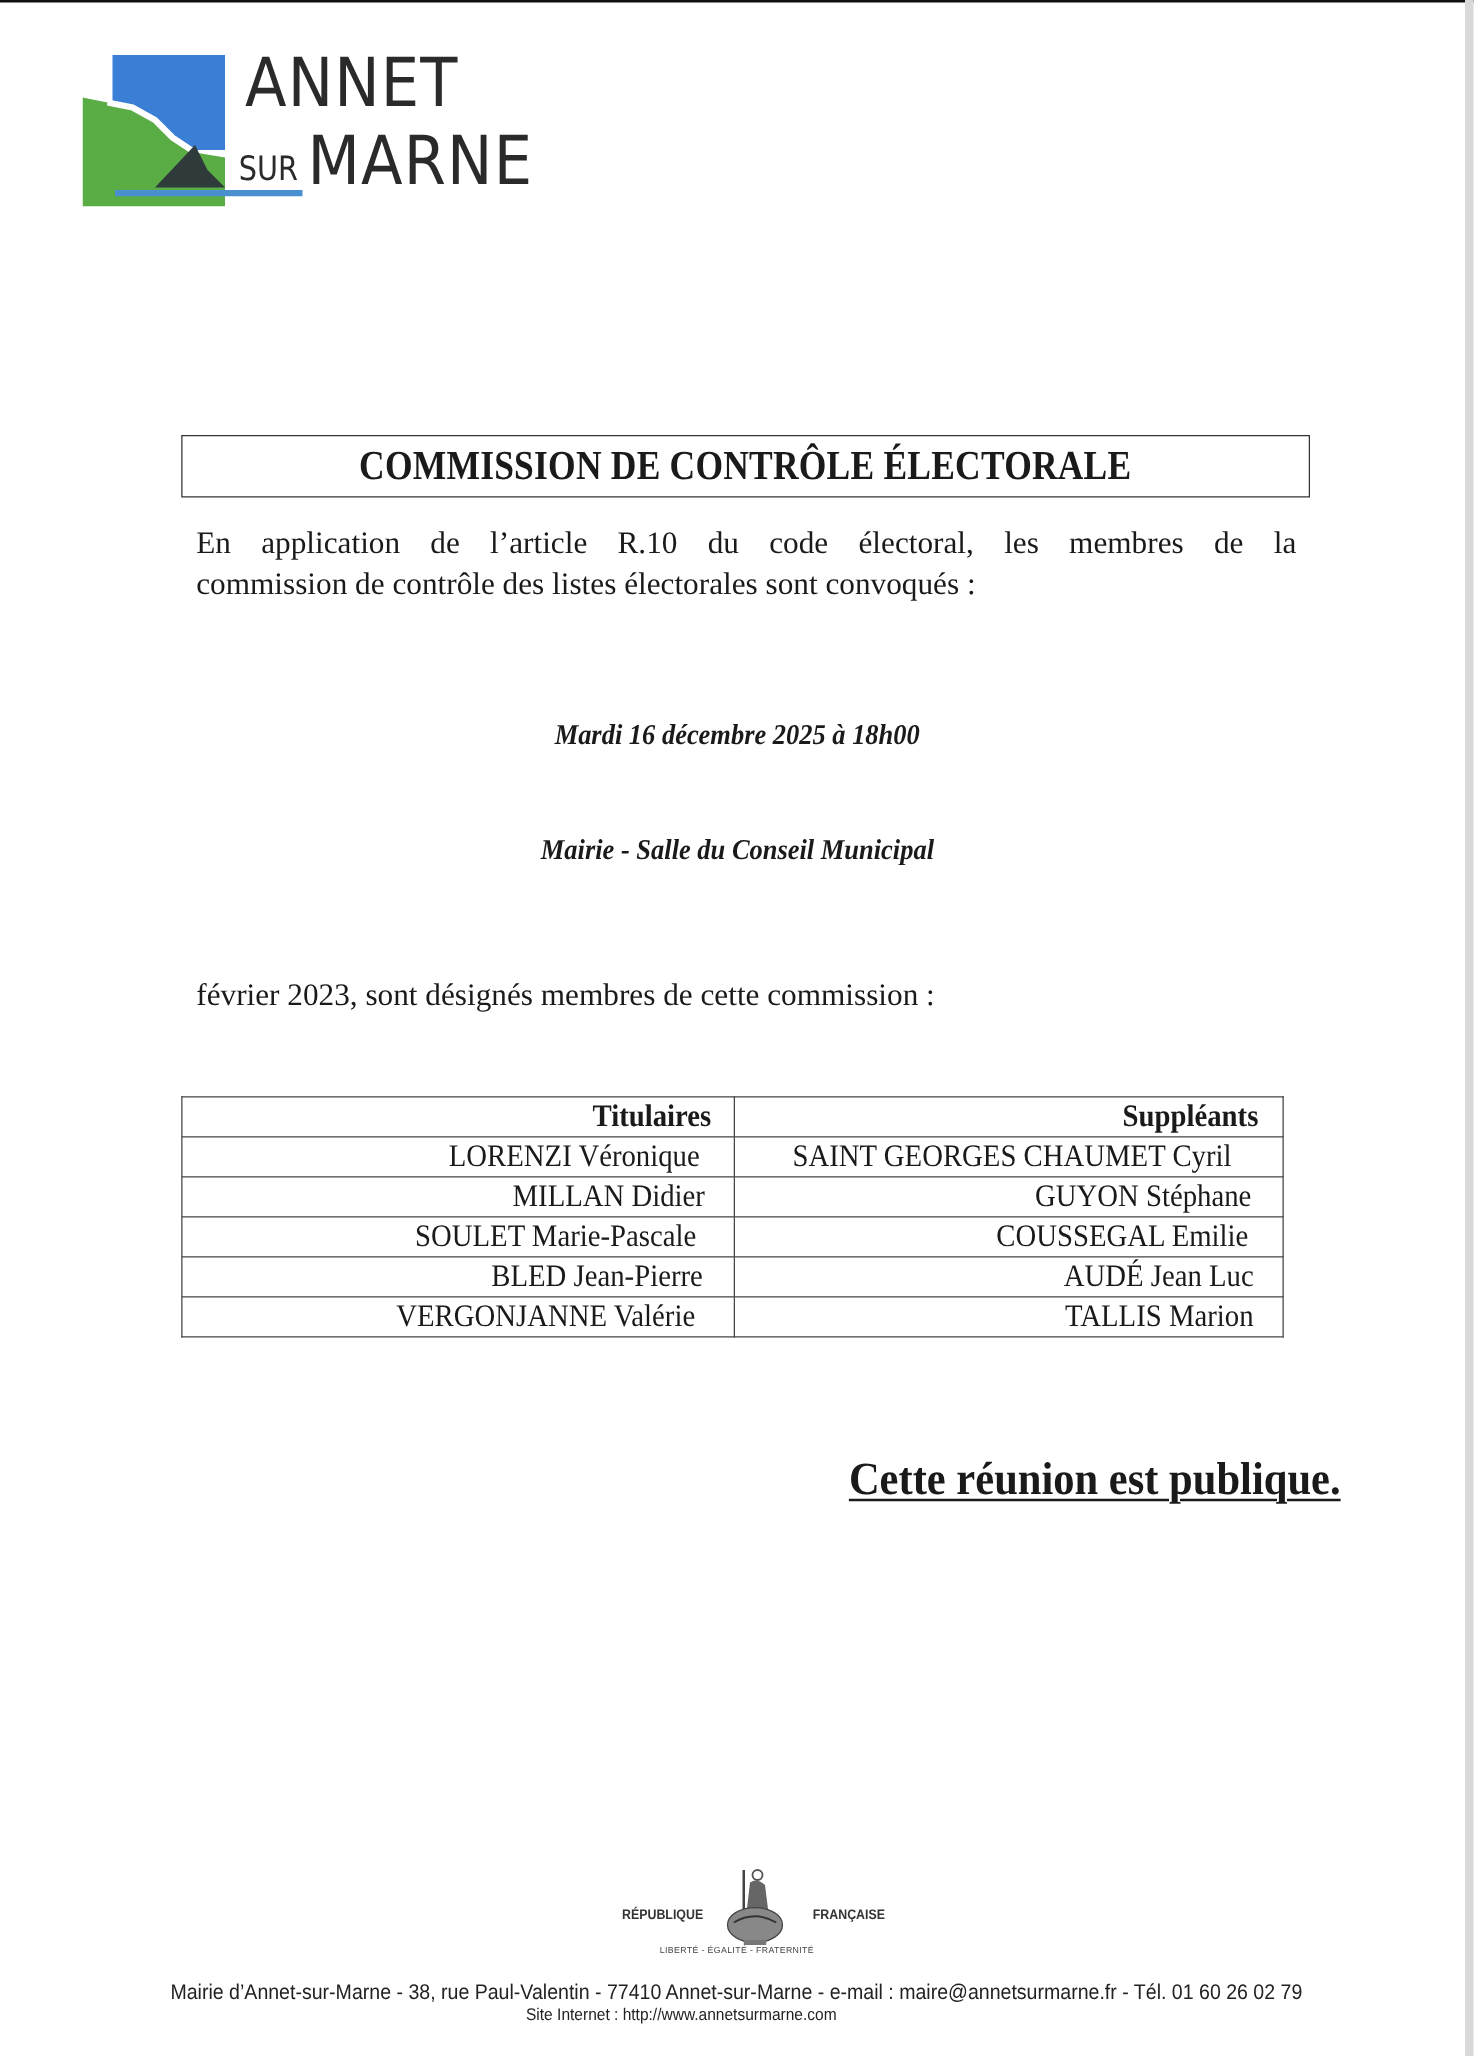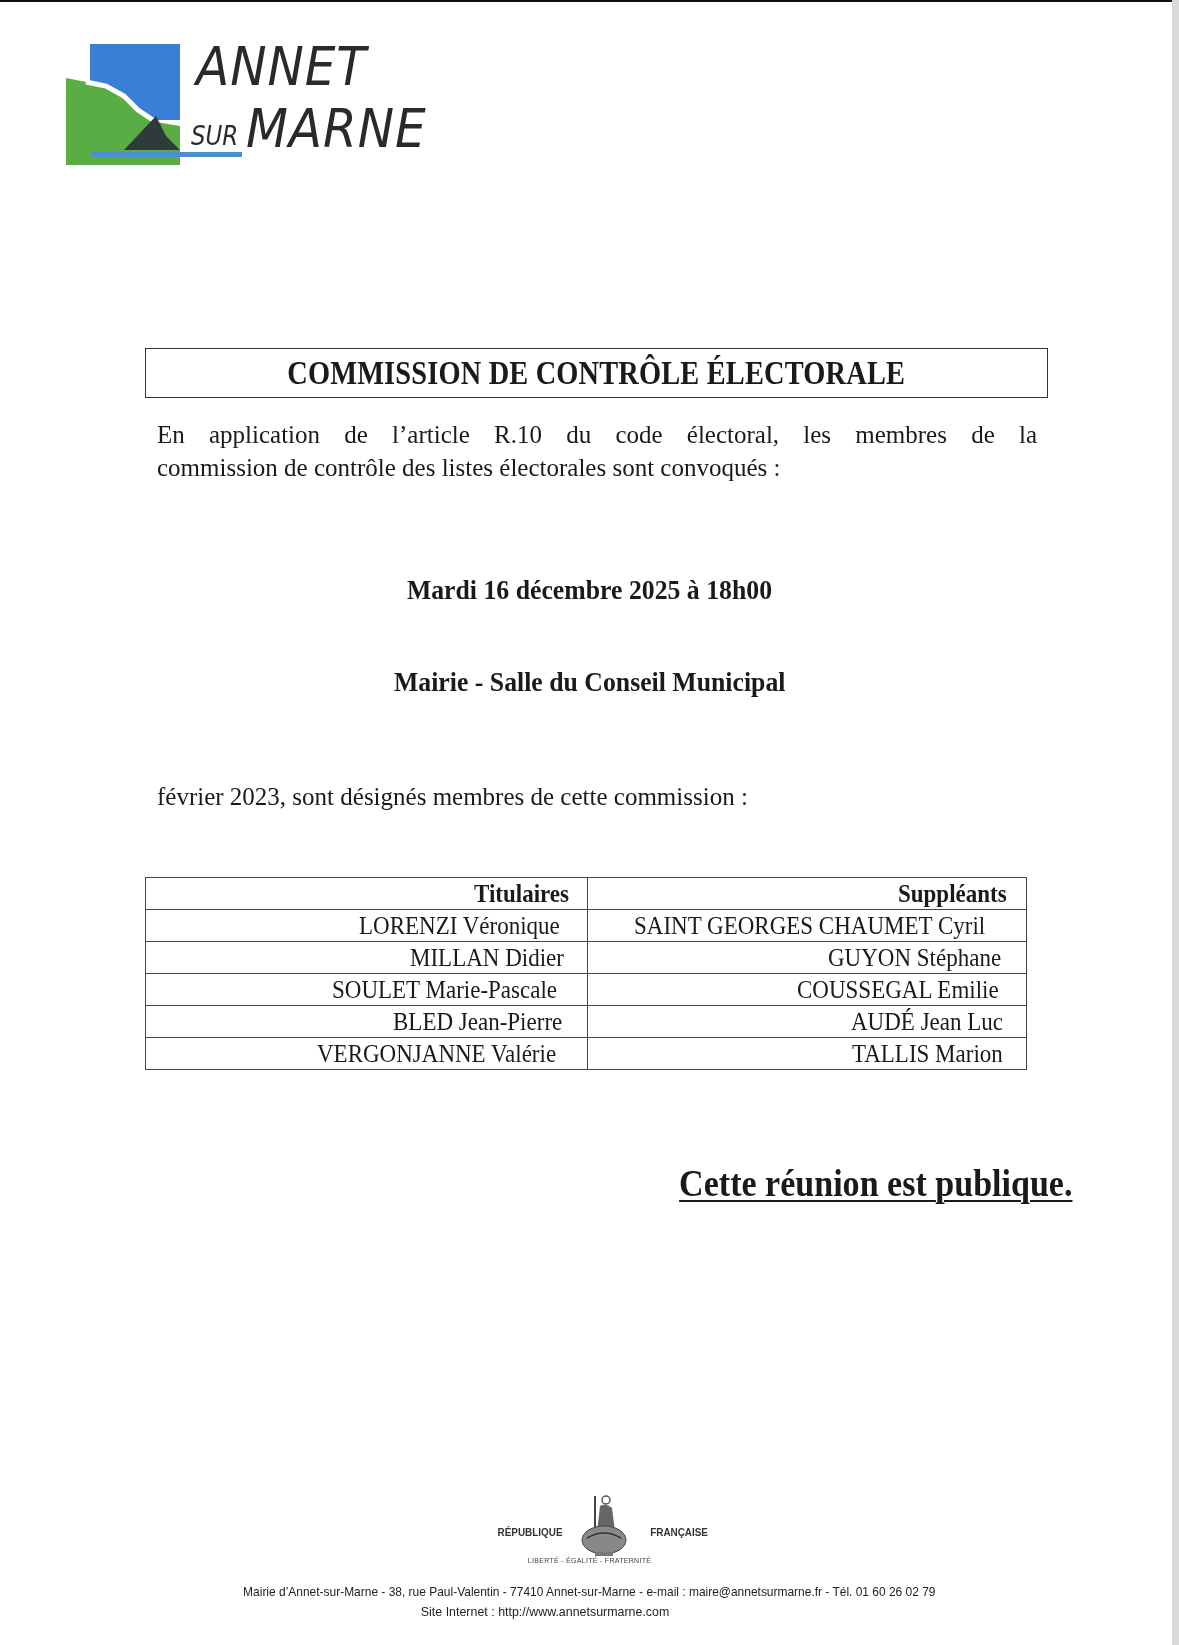--- a/index.html
+++ b/index.html
@@ -4,54 +4,54 @@
 <style>
   html, body { margin:0; padding:0; }
   body {
     width:1179px; height:1645px; background:#ffffff; position:relative; overflow:hidden;
     font-family: "Liberation Serif", "DejaVu Serif", serif; color:#1a1a1a;
   }
   .topline { position:absolute; left:0; top:0; width:1179px; height:2px; background:#111; }
   .rightedge { position:absolute; right:0; top:0; width:7px; height:1645px; background:#d9d9d9; }
 
   
-  .logo { position:absolute; left:66px; top:40px; width:380px; height:130px;font-style:italic; }
+  .logo { position:absolute; left:66px; top:40px; width:380px; height:130px; }
   .logo svg { position:absolute; left:0; top:0; }
   .logo-annet { position:absolute; left:130px; top:0px; font-family:"DejaVu Sans", sans-serif; font-size:54px; letter-spacing:1px; color:#2a2a2a; font-weight:normal; line-height:1; transform:scaleX(0.9); transform-origin:left; }
   .logo-sur { position:absolute; left:125px; top:82px; font-family:"DejaVu Sans", sans-serif; font-size:27px; color:#2a2a2a; line-height:1; transform:scaleX(0.85); transform-origin:left; }
   .logo-marne { position:absolute; left:180px; top:62px; font-family:"DejaVu Sans", sans-serif; font-size:54px; color:#2a2a2a; line-height:1; letter-spacing:1px; transform:scaleX(0.9); transform-origin:left; }
 
   
   .title-box { position:absolute; left:145px; top:312px; width:903px; height:50px; border:1.5px solid #333; box-sizing:border-box; display:flex; align-items:center; justify-content:center;margin-top:36px; }
   .title-box h1 { margin:0; font-size:33px; font-weight:bold; letter-spacing:0.2px; transform:scaleX(0.86); white-space:nowrap; }
 
   .para { position:absolute; left:157px; width:880px; font-size:25px; line-height:33px; text-align:justify; text-align-last:left; }
   .para span { display:block; }
   .para .justified { text-align:justify; text-align-last:justify; }
 
-  .center-bold { position:absolute; left:0; width:1179px; text-align:center; font-weight:bold; font-size:28px; line-height:1; }
+  .center-bold { position:absolute; left:0; width:1179px; text-align:center; font-weight:bold; font-size:23px; line-height:1;font-style:italic; }
   .center-bold span { display:inline-block; transform:scaleX(0.92); }
 
   
   .members { position:absolute; left:145px; top:877px; width:882px; border-collapse:collapse; font-size:25px; }
   .members th, .members td { border:1.5px solid #444; height:31px; padding:0 10px; text-align:right; vertical-align:bottom; line-height:30px; white-space:nowrap; }
   .members th { font-weight:bold; }
   .members .c1 { width:421px; }
   .members .cell-text { display:inline-block; transform:scaleX(0.92); transform-origin:left; }
 
   .public { position:absolute; left:0; top:1162px; width:1090px; text-align:right; font-size:37px; font-weight:bold; }
   .public span { display:inline-block; text-decoration:underline; text-decoration-thickness:2px; text-underline-offset:4px; transform:scaleX(0.92); }
 
   
   .rf { position:absolute; left:0; top:1490px; width:1179px; height:70px; }
   .rf-left { position:absolute; left:494px; top:36px; font-family:"Liberation Sans", sans-serif; font-size:11px; font-weight:bold; color:#333; transform:scaleX(0.9); }
   .rf-right { position:absolute; left:647px; top:36px; font-family:"Liberation Sans", sans-serif; font-size:11px; font-weight:bold; color:#333; transform:scaleX(0.9); }
   .rf-emblem { position:absolute; left:573px; top:0; width:62px; height:70px; }
   .rf-motto { position:absolute; left:0; top:1557px; width:1179px; text-align:center; font-family:"Liberation Sans", sans-serif; font-size:7px; color:#444; letter-spacing:0.3px; }
-  .footer-line1 { position:absolute; left:0; top:1584px; width:1179px; text-align:center; font-family:"Liberation Sans", sans-serif; font-size:13px; color:#222; }
+  .footer-line1 { position:absolute; left:0; top:1584px; width:1179px; text-align:center; font-family:"Liberation Sans", sans-serif; font-size:17px; color:#222; }
   .footer-line2 { position:absolute; left:0; top:1604px; width:1091px; text-align:center; font-family:"Liberation Sans", sans-serif; font-size:13.5px; color:#222; }
   .footer-line1 span, .footer-line2 span { display:inline-block; transform:scaleX(0.92); }
 </style>
 </head>
 <body>
 
 <div class="topline"></div>
 <div class="rightedge"></div>
 
 <div class="logo">

